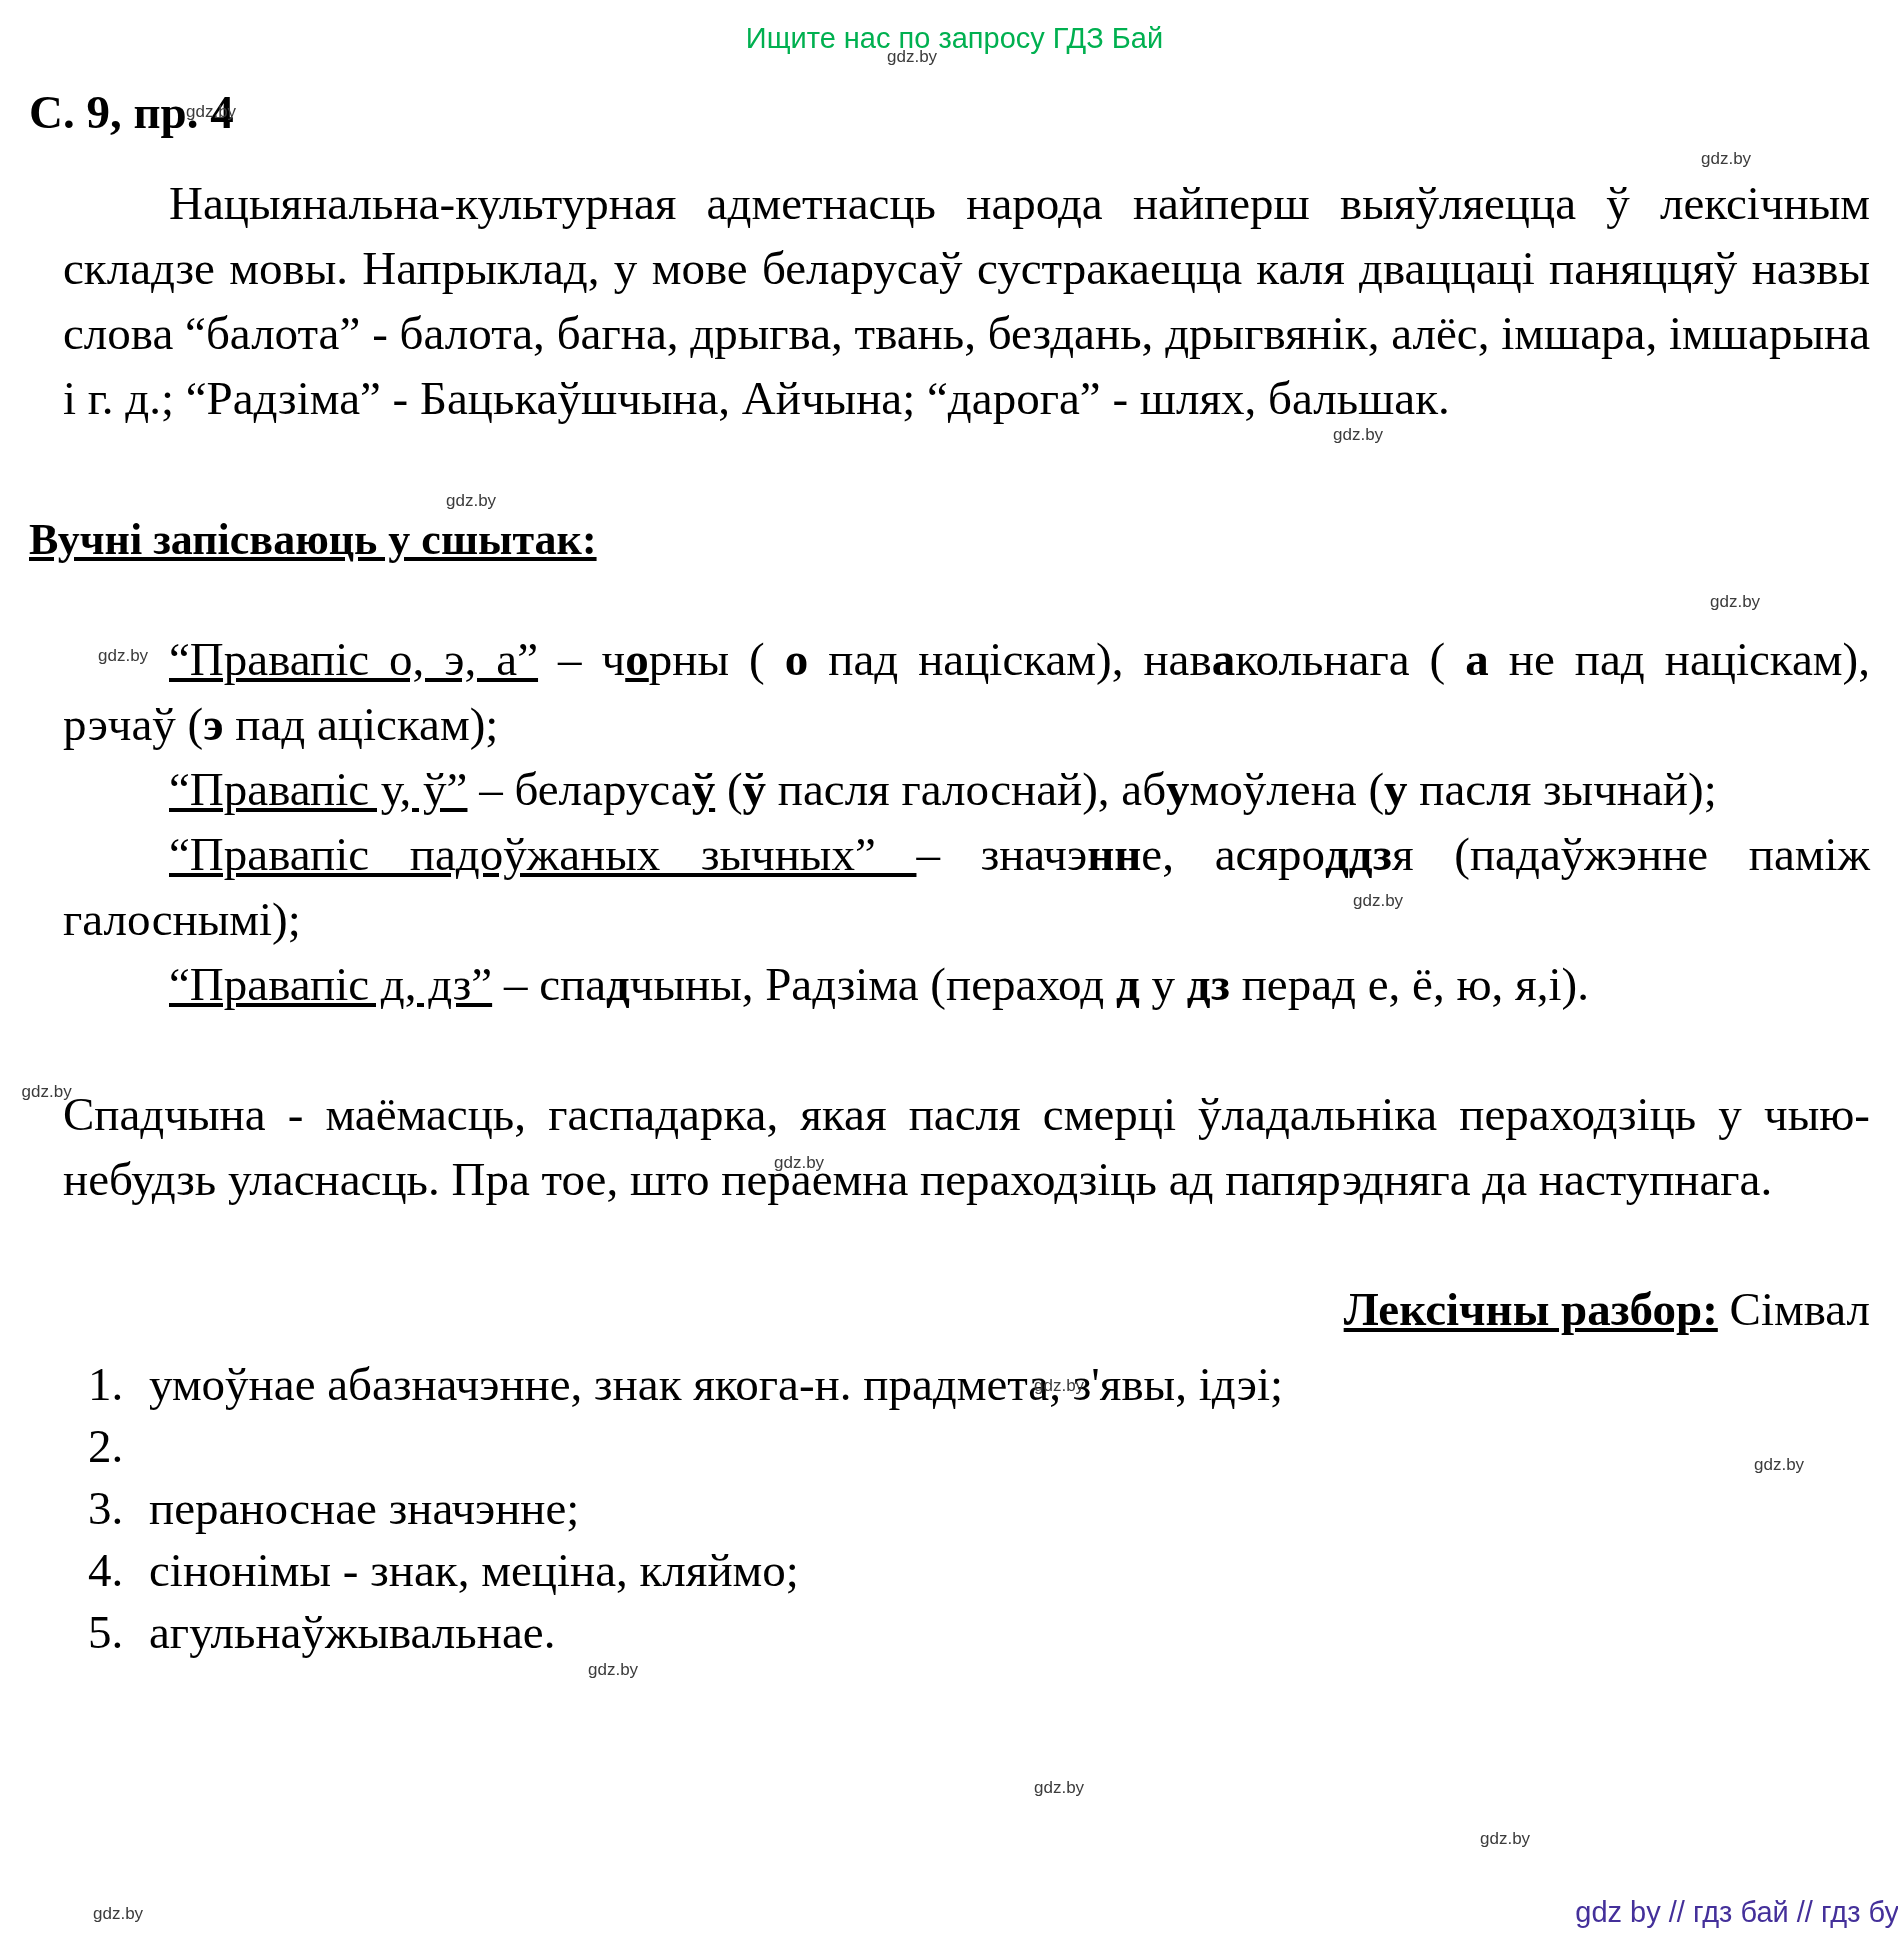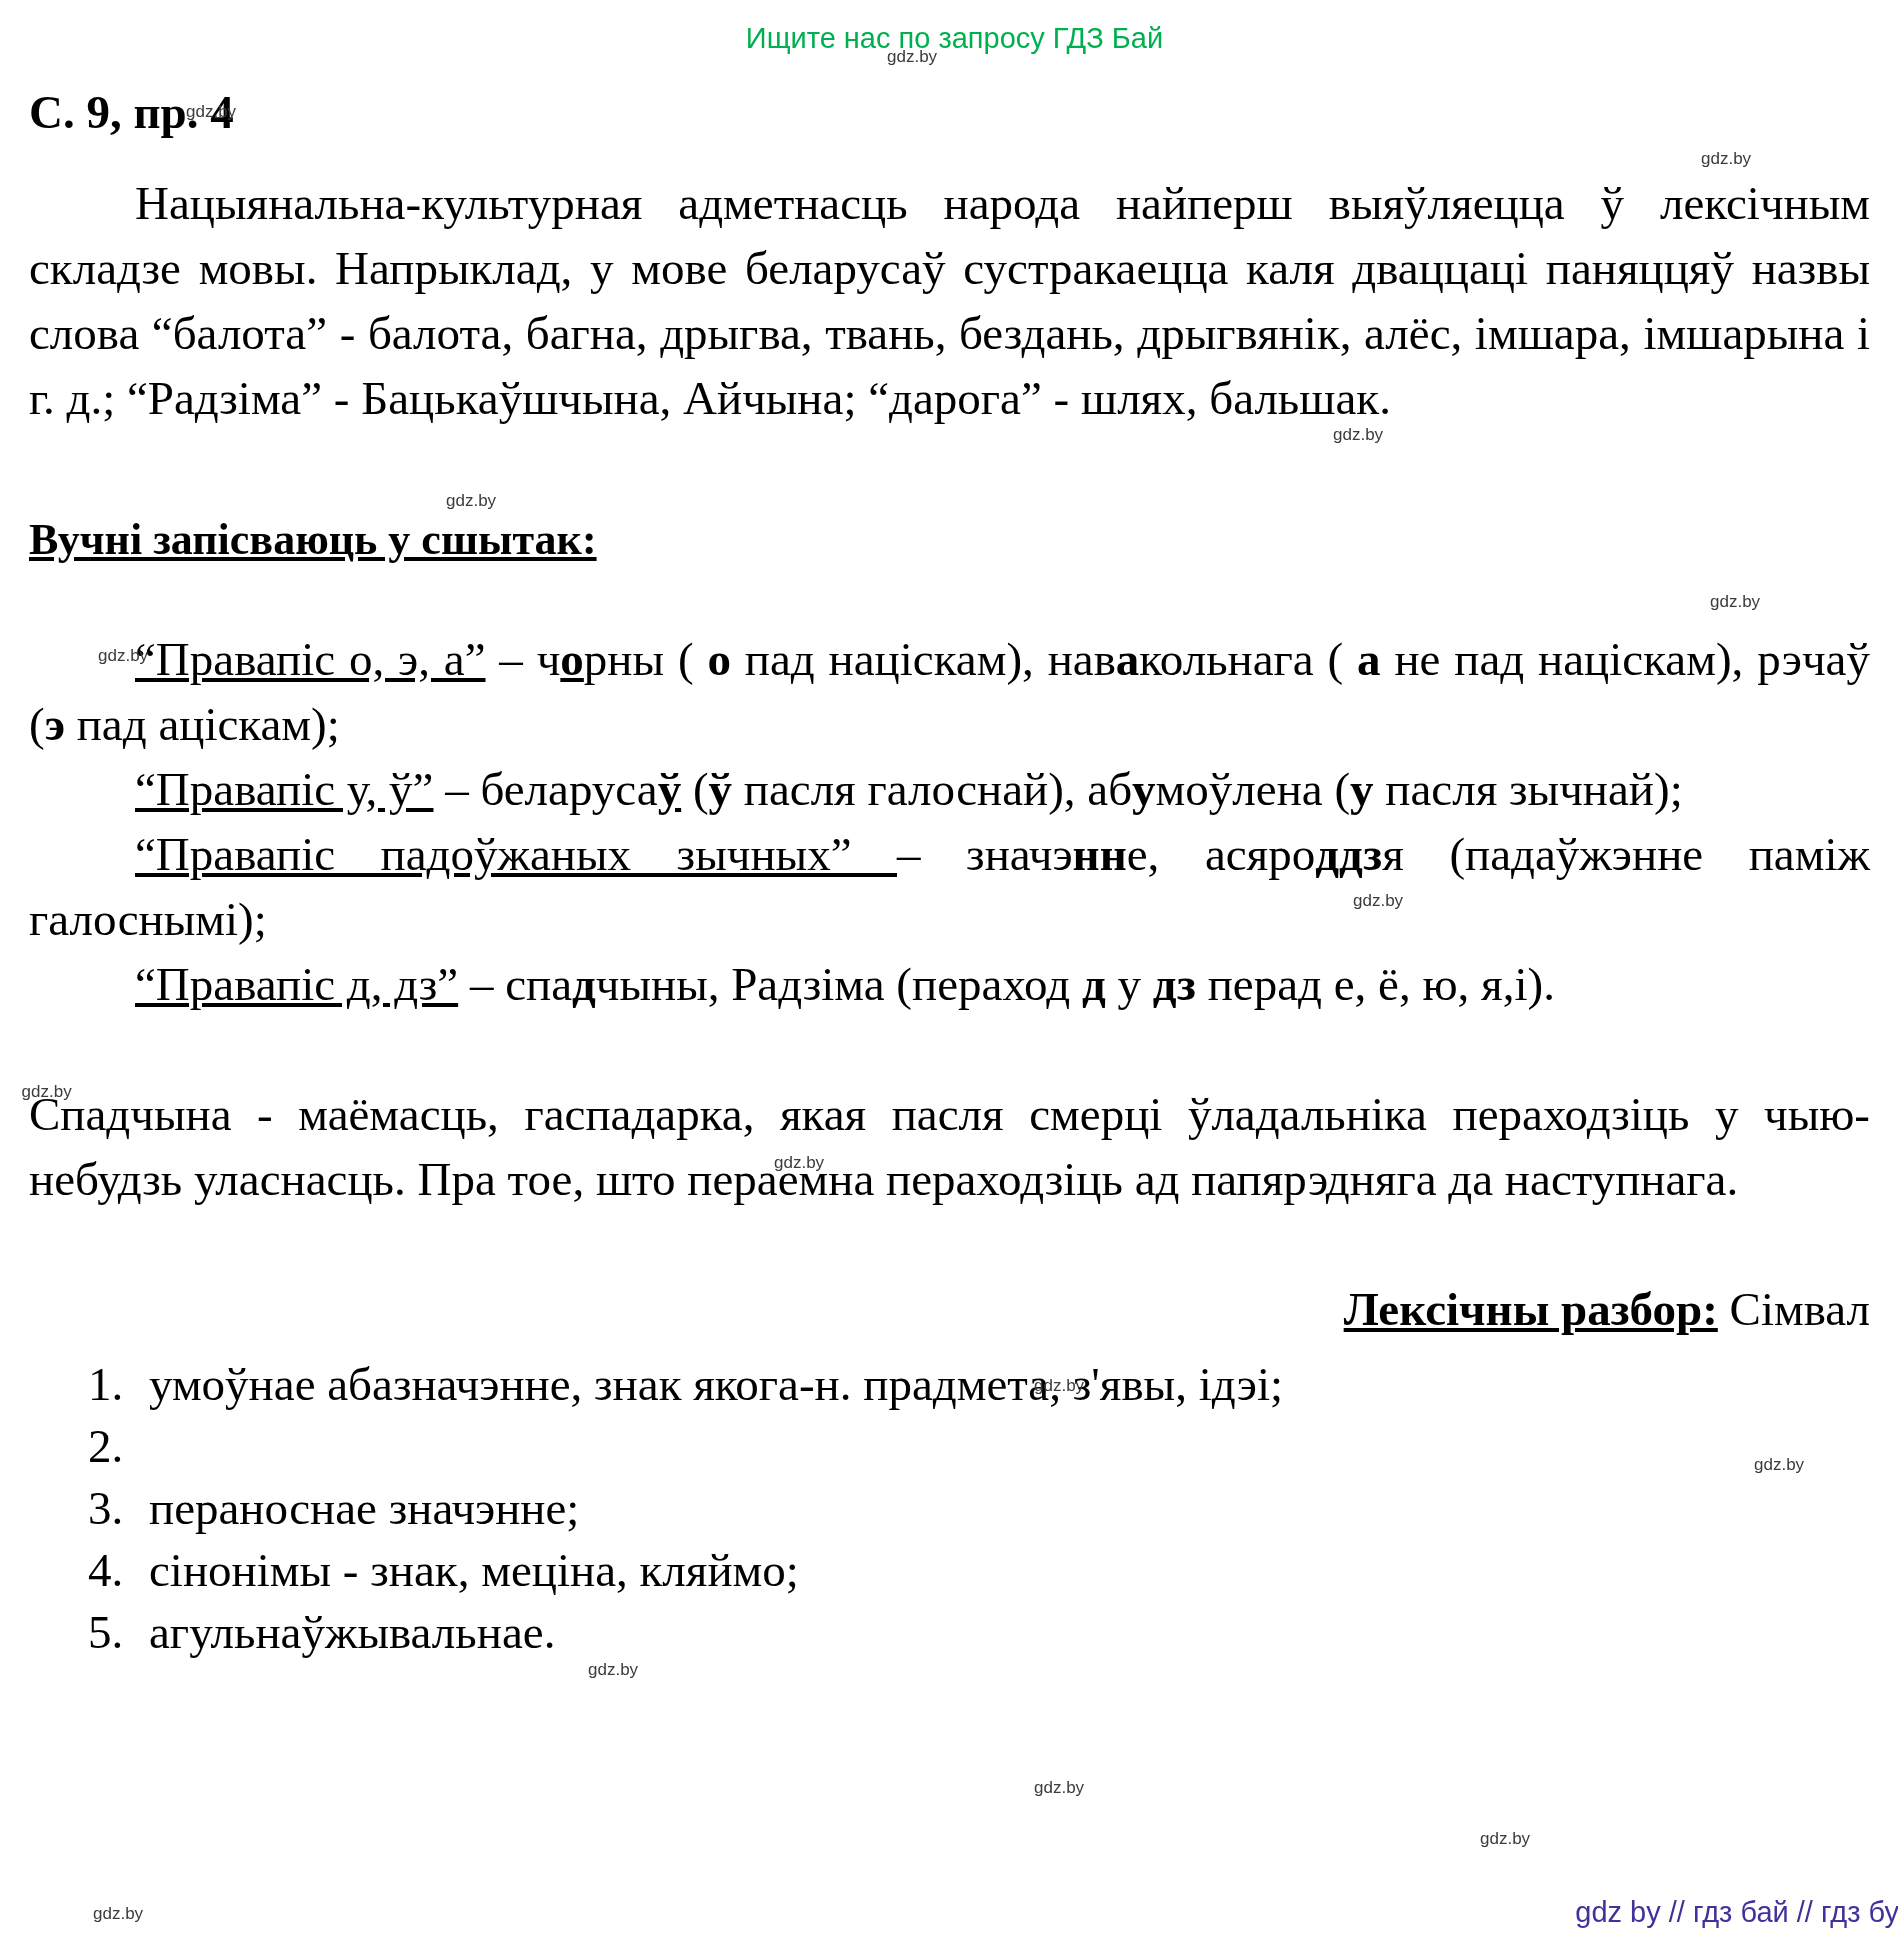--- a/index.html
+++ b/index.html
@@ -10,21 +10,21 @@
     font-family:"Liberation Serif","DejaVu Serif",serif;
     font-size:47px; line-height:65px;
   }
   .banner {
     padding-top:5.9px; text-align:center;
     font-family:"Liberation Sans","DejaVu Sans",sans-serif;
     font-size:29px; color:#00b050;padding-left:10px;
   }
   .title { margin:11.8px 0 0 29px; font-size:47px; font-weight:bold; line-height:59px;font-family:Liberation Serif, serif; }
   .content { padding:0 29px; }
-  .para { text-align:justify; }
+  .para { text-align:justify;margin-left:34px; }
   .indent { text-indent:106px; }
   .intro { margin-top:29px; }
   .bu { font-weight:bold; text-decoration:underline; }
   .b { font-weight:bold; }
   .u { text-decoration:underline;font-family:Liberation Serif, serif; }
   .notes-heading { margin-top:76px; text-align:left; font-size:44px; }
   .notes { margin-top:55px; }
   .note { text-indent:106px; }
   .summary { margin-top:65px; }
   .lex-heading { margin-top:65px; text-align:right; }

